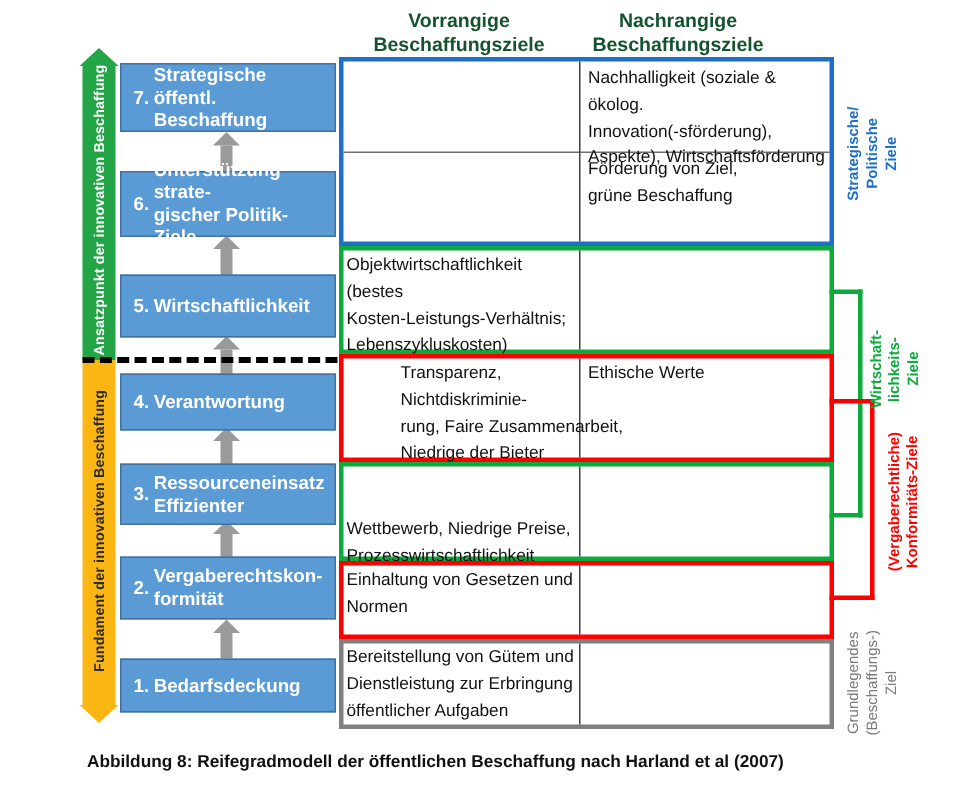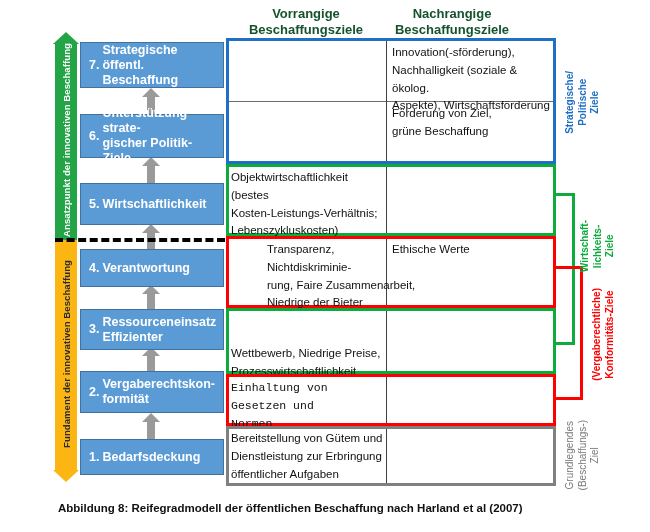--- a/index.html
+++ b/index.html
@@ -174,22 +174,22 @@
     <div class="txt">Bedarfsdeckung</div>
   </div>
 
   <div class="dashline" style="left:55px;top:238px;width:170px;"></div>
 
   <div class="tband blue" style="left:226px;top:38px;width:330px;height:126px;"></div>
   <div class="innerline" style="left:229px;top:101px;width:324px;"></div>
   <div class="cellsplit" style="left:386px;top:41px;height:120px;"></div>
 
   <div class="cell" style="left:392px;top:44px;width:160px;">
+    <div>Nachhalligkeit (soziale &amp; ökolog.</div>
     <div>Innovation(-sförderung),</div>
-    <div>Nachhalligkeit (soziale &amp; ökolog.</div>
     <div>Aspekte), Wirtschaftsförderung</div>
   </div>
   <div class="cell" style="left:392px;top:105px;width:160px;">
     <div>Förderung von Ziel,</div>
     <div>grüne Beschaffung</div>
   </div>
 
   <div class="tband green" style="left:226px;top:164px;width:330px;height:72px;"></div>
   <div class="cellsplit" style="left:386px;top:167px;height:66px;"></div>
   <div class="cell" style="left:231px;top:169px;width:152px;">
@@ -211,21 +211,21 @@
 
   <div class="tband green" style="left:226px;top:308px;width:330px;height:66px;"></div>
   <div class="cellsplit" style="left:386px;top:311px;height:60px;"></div>
   <div class="cell" style="left:231px;top:313px;width:152px;margin-top:32px;">
     <div>Wettbewerb, Niedrige Preise,</div>
     <div>Prozesswirtschaftlichkeit</div>
   </div>
 
   <div class="tband red" style="left:226px;top:374px;width:330px;height:52px;"></div>
   <div class="cellsplit" style="left:386px;top:377px;height:46px;"></div>
-  <div class="cell" style="left:231px;top:379px;width:152px;font-family:Liberation Mono, monospace;">
+  <div class="cell" style="left:231px;top:379px;width:152px;">
     <div>Einhaltung von Gesetzen und</div>
     <div>Normen</div>
   </div>
 
   <div class="tband gray" style="left:226px;top:426px;width:330px;height:60px;"></div>
   <div class="cellsplit" style="left:386px;top:429px;height:54px;"></div>
   <div class="cell" style="left:231px;top:430px;width:152px;">
     <div>Bereitstellung von Gütem und</div>
     <div>Dienstleistung zur Erbringung</div>
     <div>öffentlicher Aufgaben</div>

